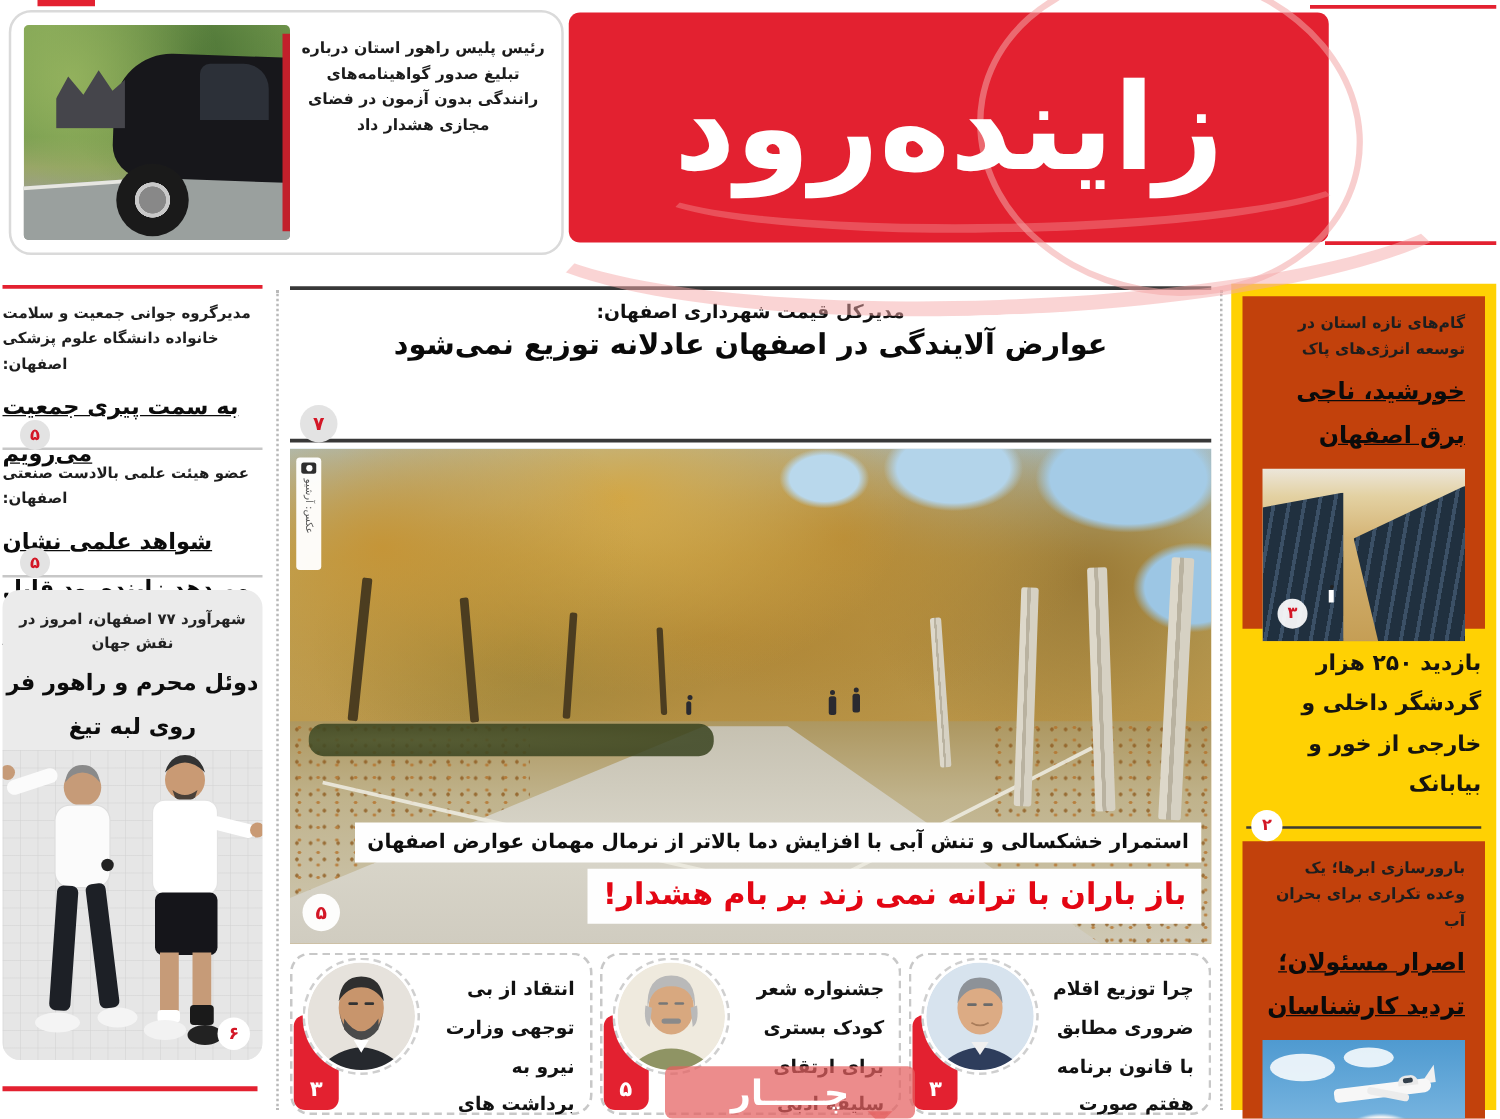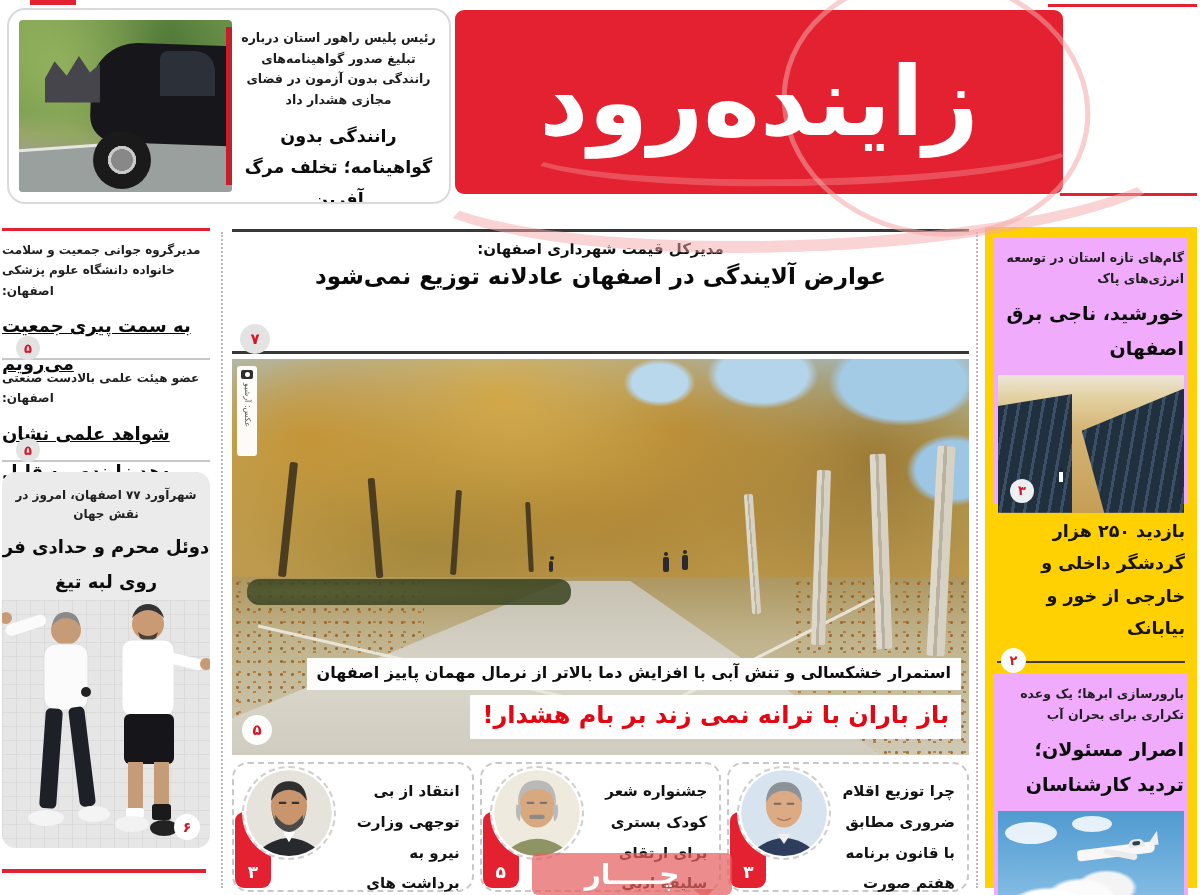--- a/index.html
+++ b/index.html
@@ -138,23 +138,23 @@
   .sports-photo{position:absolute;left:0;bottom:0;width:100%;height:248px;
      background-image:linear-gradient(rgba(210,210,210,.55) 1px,transparent 1px),
                       linear-gradient(90deg,rgba(210,210,210,.55) 1px,transparent 1px);
      background-size:14px 14px;background-color:#e6e6e6;}
   .sports-badge{position:absolute;right:10px;bottom:8px;width:26px;height:26px;font-size:14px;background:#fff;}
   .ls-red-underline{left:2px;top:869px;width:204px;height:3.5px;}
   .div-left{left:221px;top:232px;height:656px;}
 
   
   .right-sidebar{left:985px;top:227px;width:212px;height:661px;background:#ffd103;box-sizing:border-box;}
-  .rs-box{margin:10px 9px 0;background:#f0abfc;padding:10px 4px;box-sizing:border-box;position:relative;}
+  .rs-box{margin:10px 9px 0;background:#c2410c;padding:10px 16px;box-sizing:border-box;position:relative;}
   .rs-kicker{font-size:12.5px;font-weight:600;color:#1e1e1e;text-align:right;line-height:1.7;}
-  .rs-headline{font-size:19px;font-weight:800;color:#0b0b0b;text-align:right;line-height:1.85;margin-top:6px;}
+  .rs-headline{font-size:19px;font-weight:800;color:#0b0b0b;text-align:right;line-height:1.85;margin-top:6px;text-decoration:underline;}
   .rs-img{position:relative;margin-top:9px;height:138px;overflow:hidden;}
   .rs-badge{position:absolute;left:12px;bottom:10px;width:24px;height:24px;font-size:13px;background:rgba(255,255,255,.92);}
   .solar-img{background:linear-gradient(180deg,#ece6da 0%,#e3d1a2 16%,#d5b475 40%,#c59e55 100%);}
   .solar-field{position:absolute;background:repeating-linear-gradient(100deg,#20303f 0 9px,#3b5066 9px 12px);}
   .solar-field.f1{left:0;top:14%;width:40%;height:86%;clip-path:polygon(0 10%,100% 0,100% 100%,0 100%);}
   .solar-field.f2{right:0;top:10%;width:55%;height:90%;clip-path:polygon(0 34%,100% 0,100% 100%,22% 100%);}
   .solar-person{position:absolute;left:33%;bottom:22%;width:4px;height:10px;background:#fff;}
   .solar-person:before{content:"";position:absolute;top:-4px;left:.5px;width:3px;height:3px;border-radius:50%;background:#222;}
   .tourism{position:relative;padding:12px 12px 0;}
   .tourism-headline{font-size:17.5px;font-weight:800;color:#161410;text-align:right;line-height:1.85;}
@@ -189,21 +189,20 @@
     <div class="logo-wave2"></div>
     <div class="logo-text">زاینده‌رود</div>
   </div>
 
   <div class="abs rule-red mast-line-top"></div>
   <div class="abs rule-red mast-line-bottom"></div>
 
   <div class="abs tl-card">
     <div class="tl-text">
       <div class="tl-kicker">رئیس پلیس راهور استان درباره تبلیغ صدور گواهینامه‌های رانندگی بدون آزمون در فضای مجازی هشدار داد</div>
-      <div class="tl-headline">رانندگی بدون گواهینامه؛ تخلف مرگ آفرین</div>
 
     </div>
     <div class="tl-photo">
       <div class="crash-road"></div>
       <div class="crash-car"></div>
       <div class="crash-hood"></div>
       <div class="crash-window"></div>
       <div class="crash-wheel"></div>
       <div class="tl-redstrip"></div>
     </div>
@@ -234,21 +233,21 @@
     <div class="trunk w" style="left:95%;top:22%;width:18px;height:210px;transform:rotate(3deg);"></div>
     <div class="trunk w" style="left:70%;top:34%;width:9px;height:120px;transform:rotate(-4deg);"></div>
     <div class="person" style="left:58.5%;top:50%;"></div>
     <div class="person" style="left:61%;top:49.5%;"></div>
     <div class="person" style="left:43%;top:51%;width:4px;height:11px;"></div>
     <div class="photo-credit">
       <div class="cam-icon"></div>
       <div class="credit-text">عکس: آرشیو</div>
     </div>
     <div class="photo-caption">
-      <div class="cap1">استمرار خشکسالی و تنش آبی با افزایش دما بالاتر از نرمال مهمان پاییز اصفهان</div>
+      <div class="cap1">استمرار خشکسالی و تنش آبی با افزایش دما بالاتر از نرمال مهمان عوارض اصفهان</div>
       <div class="cap2">باز باران با ترانه نمی زند بر بام هشدار!</div>
     </div>
     <div class="abs badge on-photo main-photo-badge">۵</div>
   </div>
 
   <div class="abs bottom-row">
 
     <div class="profile-card">
       <div class="num-tab">۳</div>
       <div class="portrait-ring">
@@ -316,21 +315,21 @@
 
   <div class="abs ls-story" style="top:368px;">
     <div class="ls-kicker">عضو هیئت علمی بالادست صنعتی اصفهان:</div>
     <div class="ls-headline">شواهد علمی نشان می‌دهد زاینده‌رود قابل احیا است</div>
   </div>
   <div class="abs badge ls-badge" style="top:438px;">۵</div>
   <div class="abs rule-gray ls-rule" style="top:460px;"></div>
 
   <div class="abs sports-card">
     <div class="sports-kicker">شهرآورد ۷۷ اصفهان، امروز در نقش جهان</div>
-    <div class="sports-headline">دوئل محرم و حدادی فر روی لبه تیغ</div>
+    <div class="sports-headline">دوئل محرم و راهور فر روی لبه تیغ</div>
     <div class="sports-photo">
       <svg viewBox="0 0 208 248" width="208" height="248">
 
         <circle cx="64" cy="30" r="15" fill="#c69b78"></circle>
         <path d="M50,26 Q52,12 64,12 Q76,12 78,26 Q72,18 64,18 Q56,18 50,26" fill="#8a8a8a"></path>
         <rect x="42" y="44" width="44" height="66" rx="12" fill="#fbfbfb" stroke="#ddd"></rect>
         <rect x="2" y="26" width="42" height="12" rx="6" fill="#fbfbfb" transform="rotate(-18 2 26)"></rect>
         <circle cx="4" cy="18" r="6" fill="#c69b78"></circle>
         <rect x="44" y="108" width="17" height="100" rx="5" fill="#1d2026" transform="rotate(4 44 108)"></rect>
         <rect x="66" y="108" width="16" height="100" rx="5" fill="#1d2026" transform="rotate(-7 66 108)"></rect>

